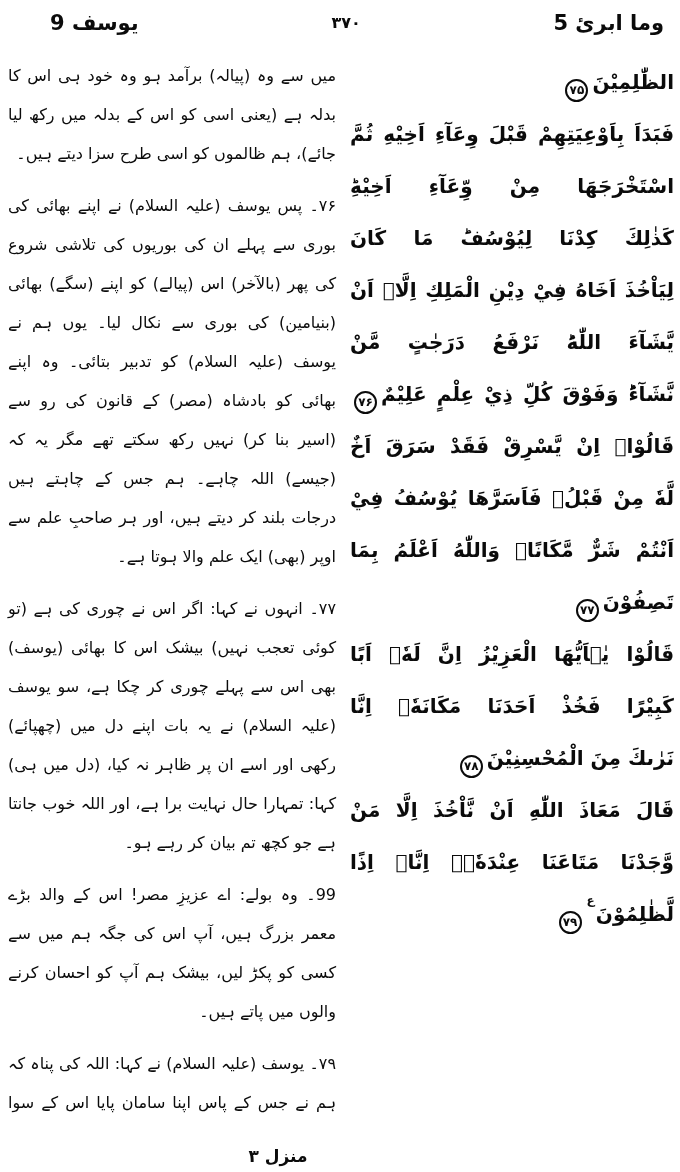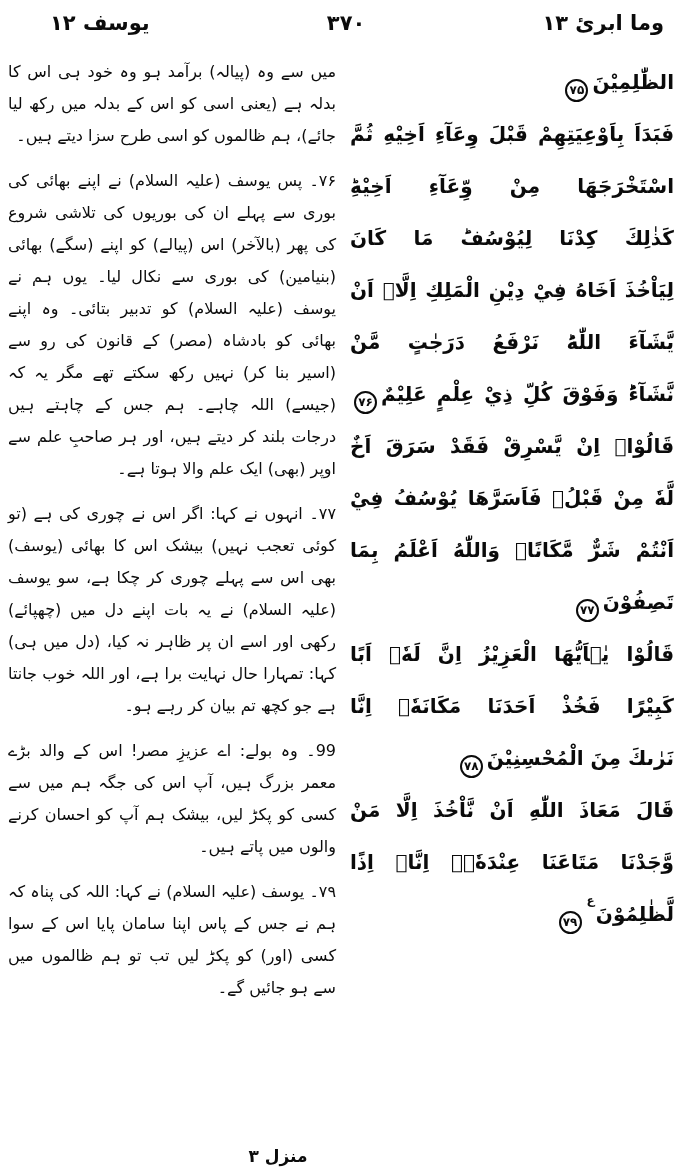--- a/index.html
+++ b/index.html
@@ -9,21 +9,21 @@
     -webkit-font-smoothing:antialiased;
   }
   .page{position:relative;width:680px;height:1172px;background:#fff;}
 
   
   .hdr{
     display:flex;justify-content:space-between;align-items:flex-start;
     direction:rtl;padding:8px 16px 0 50px;
     font-size:21px;font-weight:bold;line-height:30px;
   }
-  .hdr .pgnum{font-size:21px;letter-spacing:1px;}
+  .hdr .pgnum{font-size:16px;letter-spacing:1px;}
 
   
   .columns{
     display:flex;direction:rtl;gap:14px;
     padding:18px 6px 0 8px;height:1064px;overflow:hidden;
   }
 
   
   .arabic{width:324px;flex:0 0 324px;}
   .a{
@@ -43,41 +43,41 @@
   .badge:empty{display:none;border:none;}
   .ruku{
     display:inline-block;position:relative;top:-17px;
     font-size:12px;font-weight:bold;margin:0 1px;
   }
   .ruku:empty{display:none;}
 
   
   .urdu{
     flex:1;direction:rtl;
-    font-size:16px;line-height:32px;
+    font-size:16px;line-height:39px;
     text-align:justify;
   }
   .urdu p{margin:0 0 13px 0;}
 
   
   .ftr{
     position:absolute;bottom:6px;left:0;width:100%;
     text-align:center;font-size:17px;font-weight:bold;
   }
   .ftr span{display:inline-block;transform:translateX(-62px);}
 </style>
 </head>
 <body>
 
 <div class="page">
 
   <header class="hdr">
-    <span>وما ابرئ ۱۳</span>
+    <span>وما ابرئ 5</span>
     <span class="pgnum">۳۷۰</span>
-    <span>یوسف ۱۲</span>
+    <span>یوسف 9</span>
   </header>
 
   <main class="columns">
 
     <section class="arabic">
       <div class="a short"><span>الظّٰلِمِيْنَ</span><span class="badge">۷۵</span></div>
       <div class="a"><span>فَبَدَاَ بِاَوْعِيَتِهِمْ قَبْلَ وِعَآءِ اَخِيْهِ ثُمَّ</span></div>
       <div class="a"><span>اسْتَخْرَجَهَا مِنْ وِّعَآءِ اَخِيْهِؕ</span></div>
       <div class="a"><span>كَذٰلِكَ كِدْنَا لِيُوْسُفَؕ مَا كَانَ</span></div>
       <div class="a"><span>لِيَاْخُذَ اَخَاهُ فِيْ دِيْنِ الْمَلِكِ اِلَّاۤ اَنْ</span></div>

